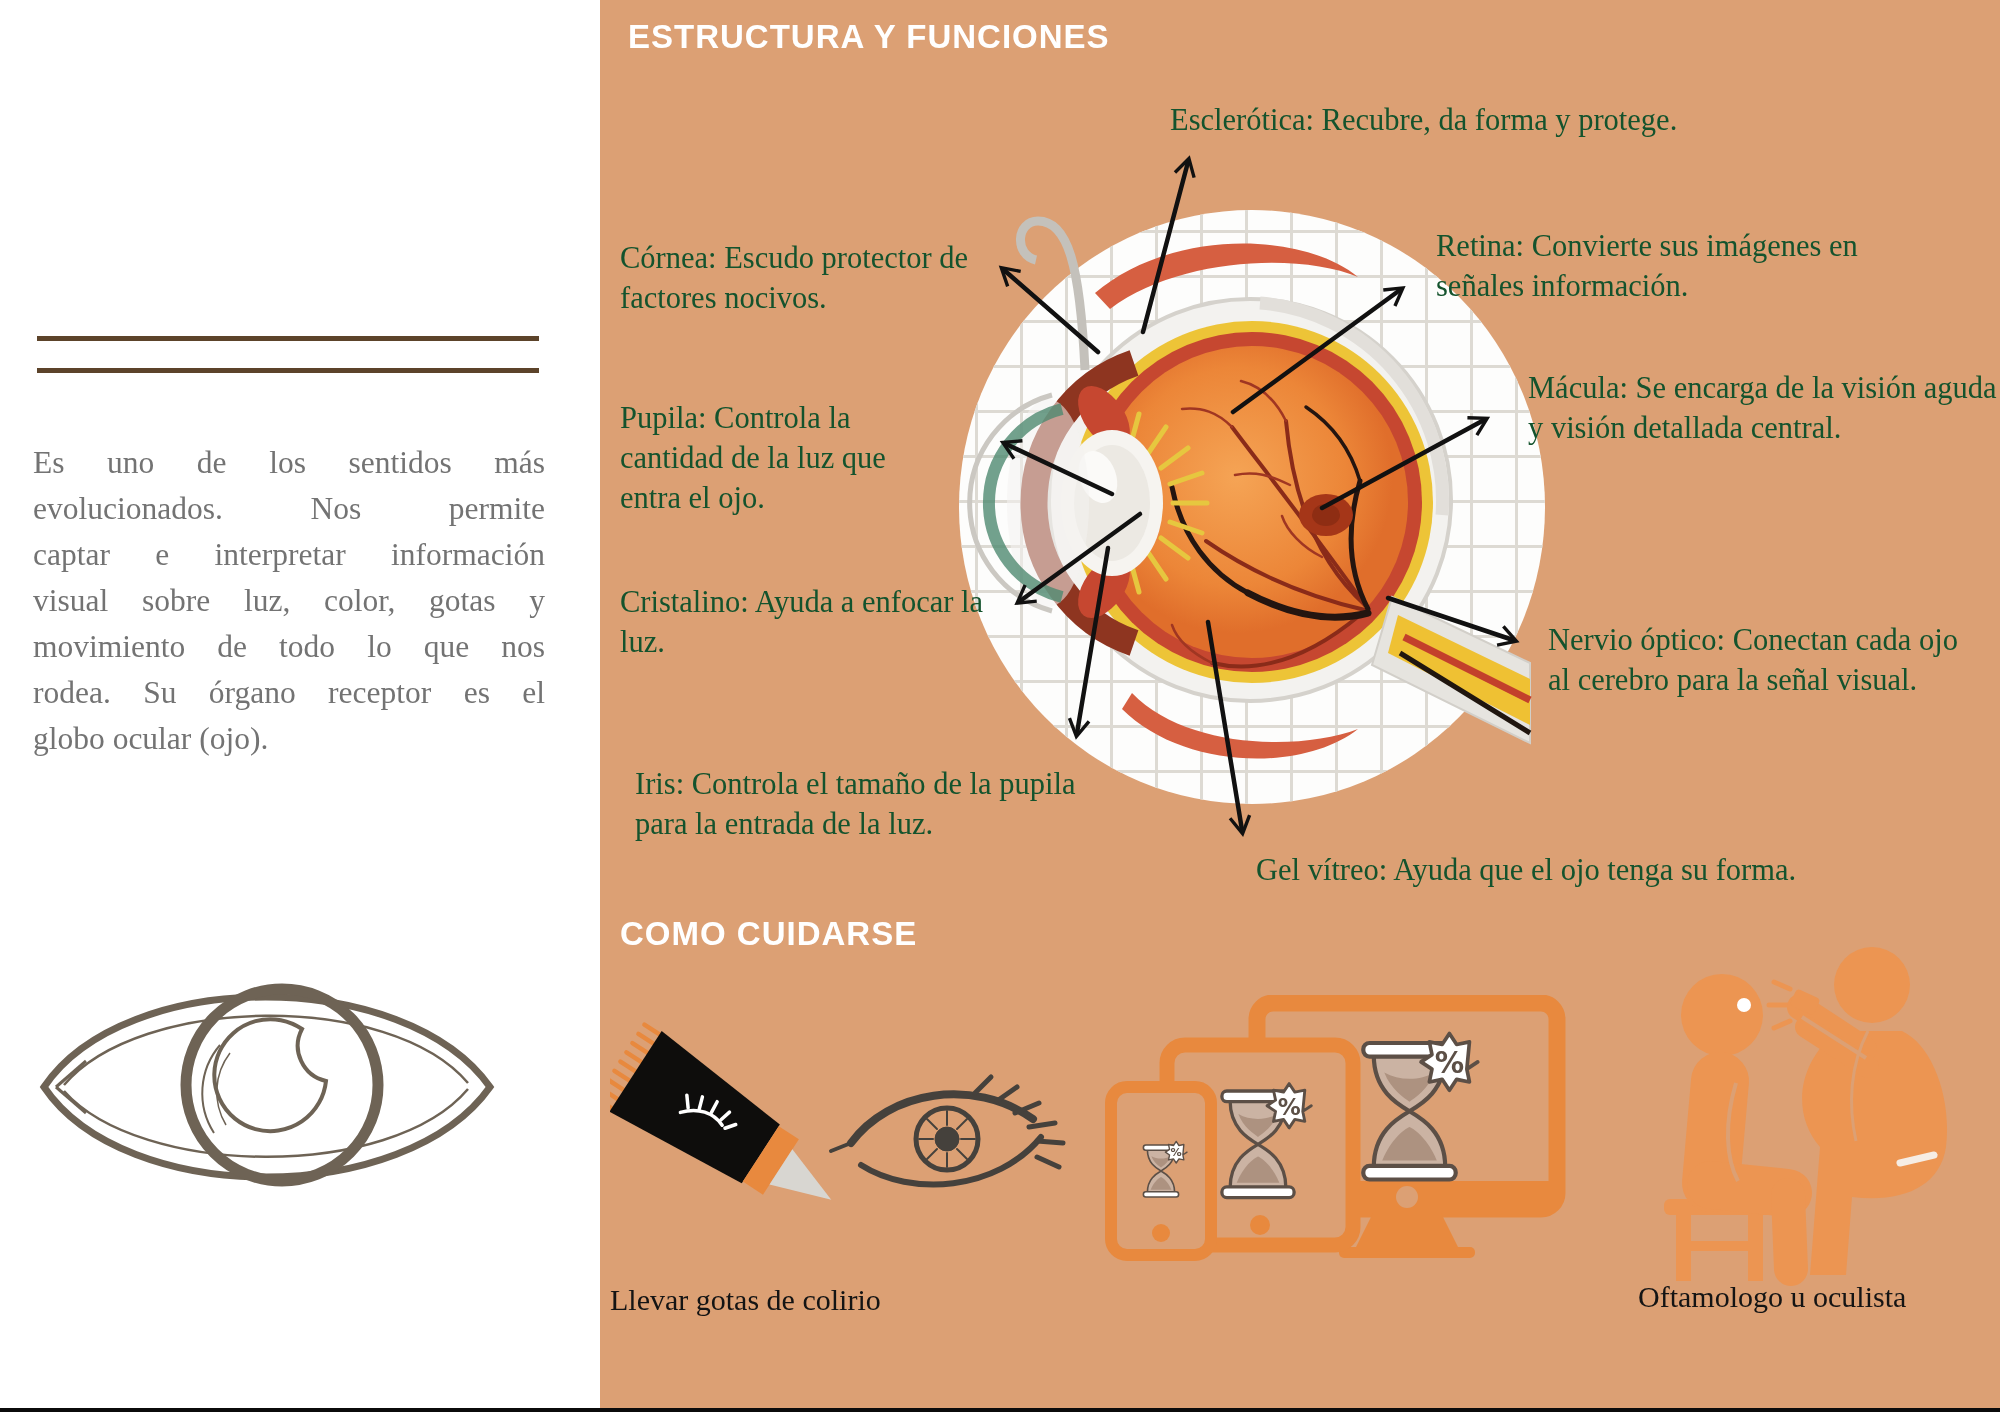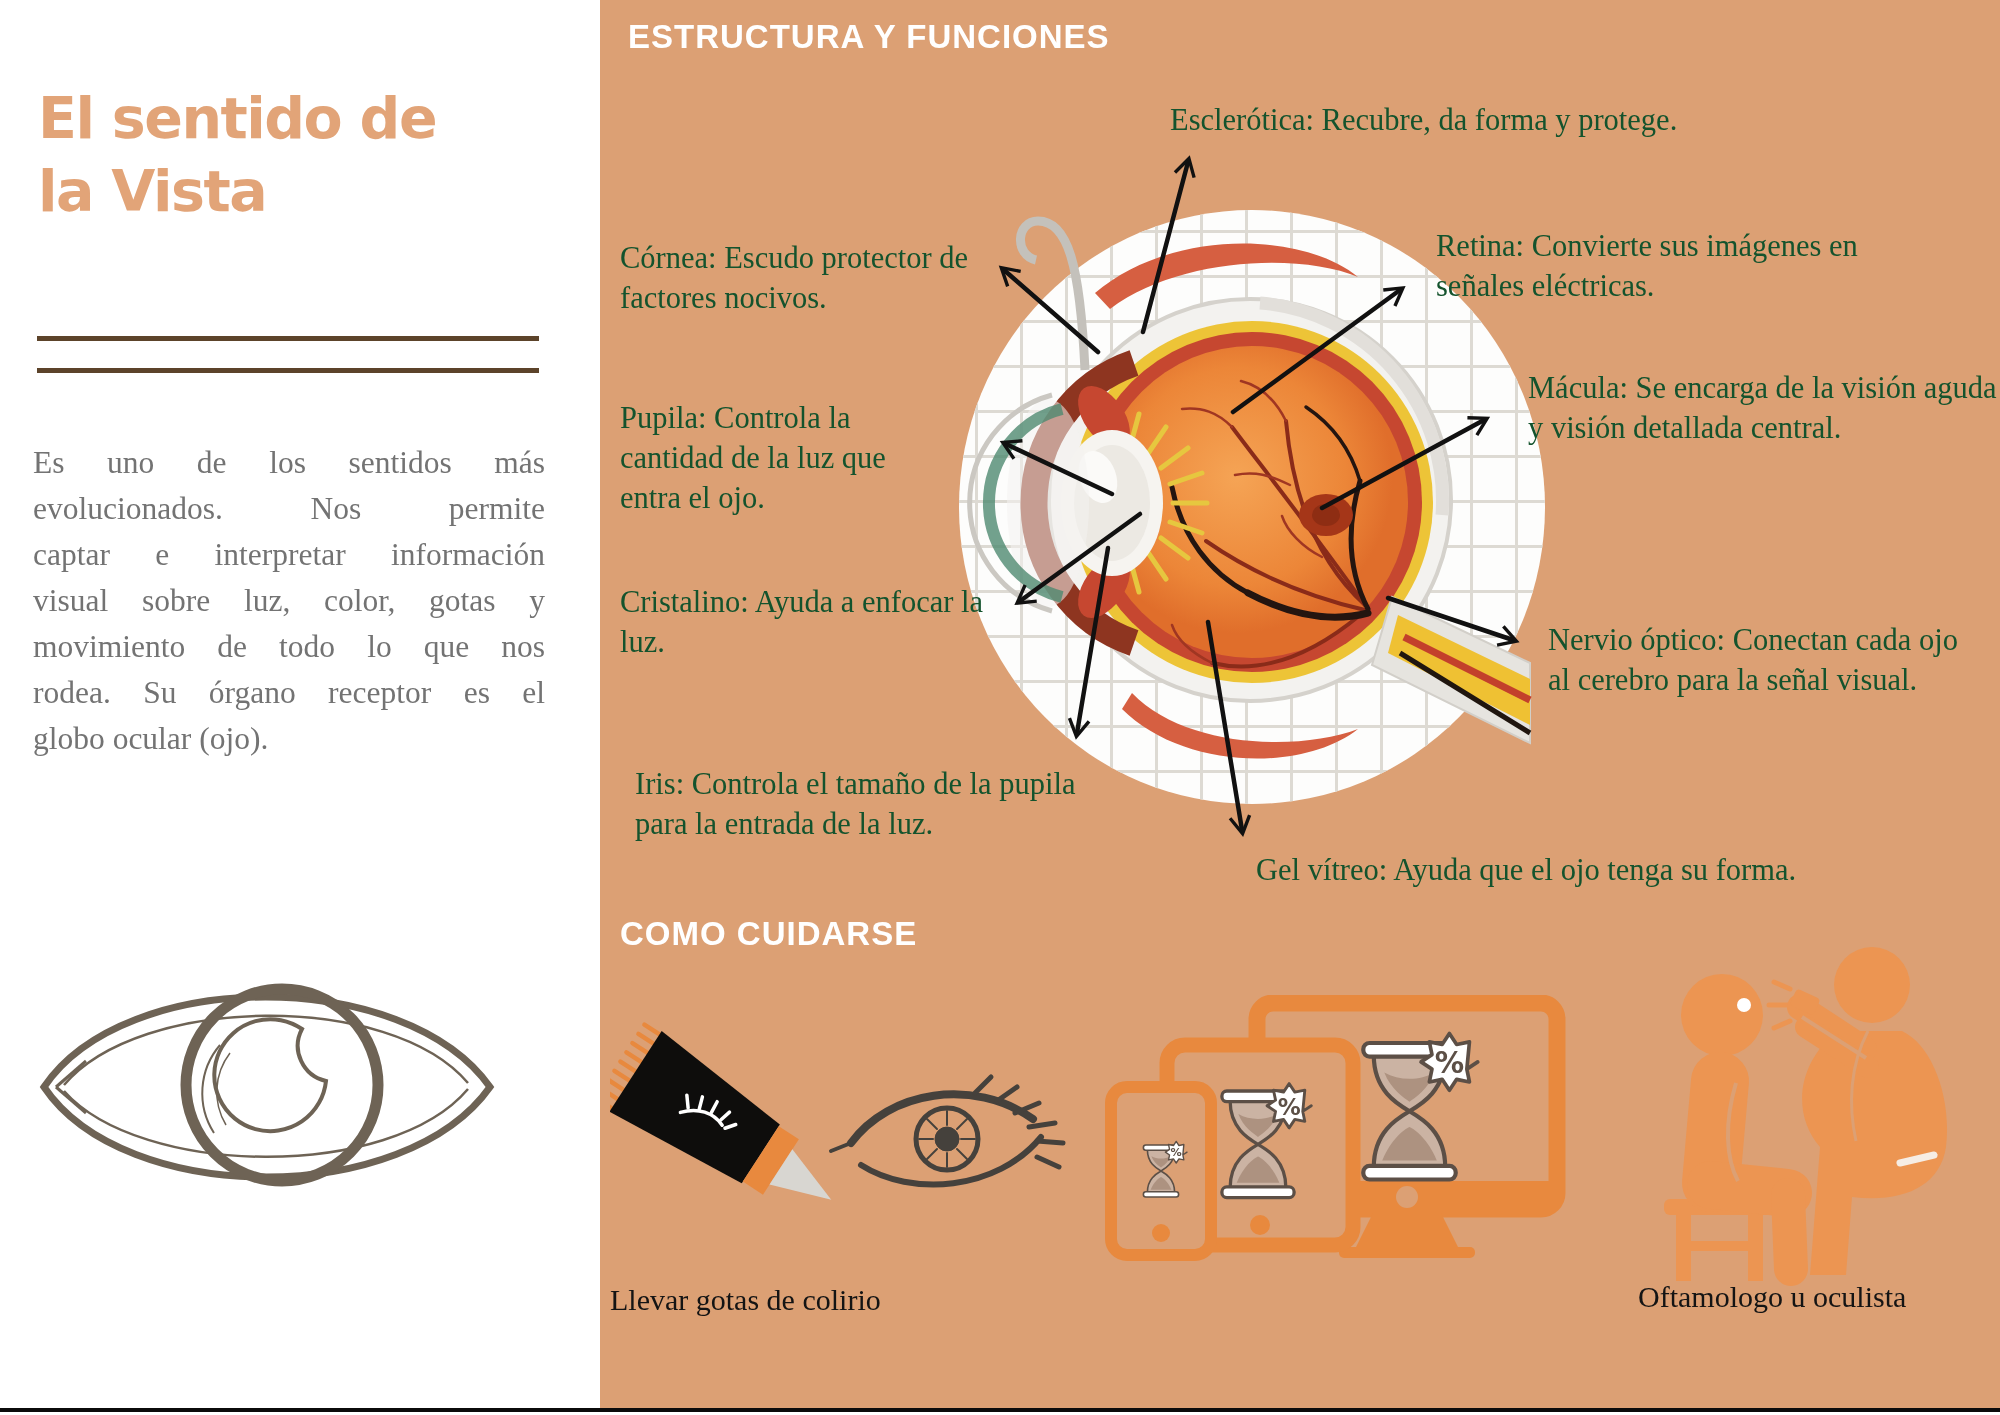--- a/index.html
+++ b/index.html
@@ -43,22 +43,20 @@
   .cap-devices{left:1108px;top:1294px;width:465px;}
   .cap-doctor{left:1638px;top:1280px;width:335px;}
   .bottom-line{position:absolute;left:0;top:1408px;width:2000px;height:4px;background:#0B0B0B;}
 </style>
 </head>
 <body>
 
 <div class="page">
 
   <div class="left-panel">
-    <div class="title">El sentido de
-la Vista</div>
     <div class="rule rule1"></div>
     <div class="rule rule2"></div>
     <div class="paragraph">
       <div class="para-line">Es uno de los sentidos más</div>
       <div class="para-line">evolucionados. Nos permite</div>
       <div class="para-line">captar e interpretar información</div>
       <div class="para-line">visual sobre luz, color, gotas y</div>
       <div class="para-line">movimiento de todo lo que nos</div>
       <div class="para-line">rodea. Su órgano receptor es el</div>
       <div class="para-line last">globo ocular (ojo).</div>
@@ -164,21 +162,21 @@
 
       <path d="M462,412 L600,478 L600,558 L442,480 Z" fill="#E6E4DF" stroke="#D2CFC9" stroke-width="2"></path>
       <path d="M468,430 L600,494 L600,540 L458,468 Z" fill="#EFC133"></path>
       <line x1="474" y1="452" x2="600" y2="515" stroke="#C3402B" stroke-width="7"></line>
       <line x1="470" y1="468" x2="600" y2="548" stroke="#20160F" stroke-width="5"></line>
     </g>
   </svg>
 
   <div class="lbl lbl-esclerotica nowrap">Esclerótica: Recubre, da forma y protege.</div>
   <div class="lbl lbl-cornea">Córnea: Escudo protector de factores nocivos.</div>
-  <div class="lbl lbl-retina">Retina: Convierte sus imágenes en señales eléctricas.</div>
+  <div class="lbl lbl-retina">Retina: Convierte sus imágenes en señales información.</div>
   <div class="lbl lbl-pupila">Pupila: Controla la cantidad de la luz que entra el ojo.</div>
   <div class="lbl lbl-macula">Mácula: Se encarga de la visión aguda y visión detallada central.</div>
   <div class="lbl lbl-cristalino">Cristalino: Ayuda a enfocar la luz.</div>
   <div class="lbl lbl-nervio">Nervio óptico: Conectan cada ojo al cerebro para la señal visual.</div>
   <div class="lbl lbl-iris">Iris: Controla el tamaño de la pupila para la entrada de la luz.</div>
   <div class="lbl lbl-gel nowrap">Gel vítreo: Ayuda que el ojo tenga su forma.</div>
 
   <svg class="arrow-overlay" width="2000" height="1415" viewBox="0 0 2000 1415">
     <defs>
       <marker id="ah" markerWidth="5.4" markerHeight="5.4" refX="3.6" refY="2.7" orient="auto">

